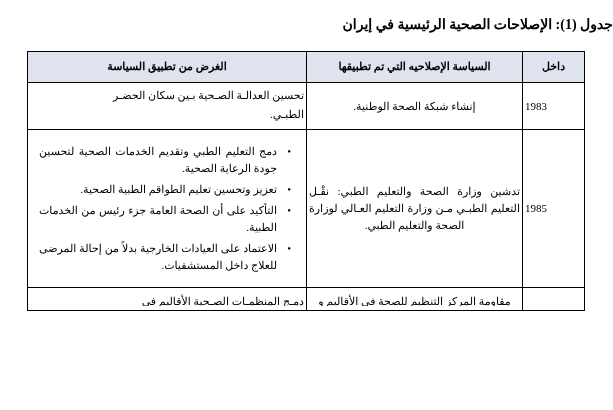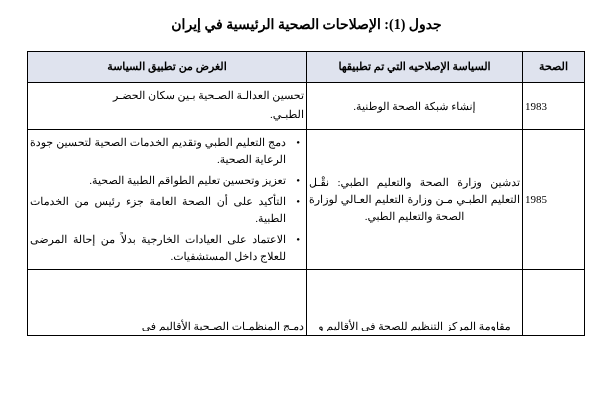--- a/index.html
+++ b/index.html
@@ -15,21 +15,20 @@
     color: #000000;
   }
   .page {
     width: 613px;
     height: 410px;
     position: relative;
     box-sizing: border-box;
     padding: 0;
   }
   .doc-title {
-    text-align: center;
     font-size: 14px;
     font-weight: bold;
     margin-top: 16px;
     margin-bottom: 18px;
     direction: rtl;
     letter-spacing: 0;
   }
   .table-wrap {
     padding: 0 28px;
     box-sizing: border-box;
@@ -64,21 +63,21 @@
   }
   td.policy {
     text-align: justify;
     text-align-last: center;
     font-family: Liberation Serif, serif;
   }
   td.purpose {
     text-align: justify;
   }
   ul.bullets {
-    margin: 0;
+    margin: 9px;
     padding: 0 16px 0 0;
     list-style: none;
   }
   ul.bullets li {
     position: relative;
     margin: 0 0 4px 0;
     text-align: justify;
     padding-right: 2px;
   }
   ul.bullets li:last-child { margin-bottom: 0; }
@@ -95,40 +94,39 @@
   .clip-row td {
     height: 14px;
     overflow: hidden;
     padding-top: 3px;
     padding-bottom: 0;
   }
   .cut {
     height: 13px;
     overflow: hidden;
     display: block;
-    margin-top: 44px;
   }
 </style>
 </head>
 <body>
 
 <div class="page">
 
   <div class="doc-title">جدول (1): الإصلاحات الصحية الرئيسية في إيران</div>
 
   <div class="table-wrap">
     <table class="reform-table">
       <colgroup>
         <col class="c-year">
         <col class="c-policy">
         <col class="c-purpose">
       </colgroup>
       <thead>
         <tr>
-          <th>الصحة</th>
+          <th>داخل</th>
           <th>السياسة الإصلاحيه التي تم تطبيقها</th>
           <th>الغرض من تطبيق السياسة</th>
         </tr>
       </thead>
       <tbody>
 
         <tr>
           <td class="year">1983</td>
           <td class="policy">إنشاء شبكة الصحة الوطنية.</td>
           <td class="purpose">

